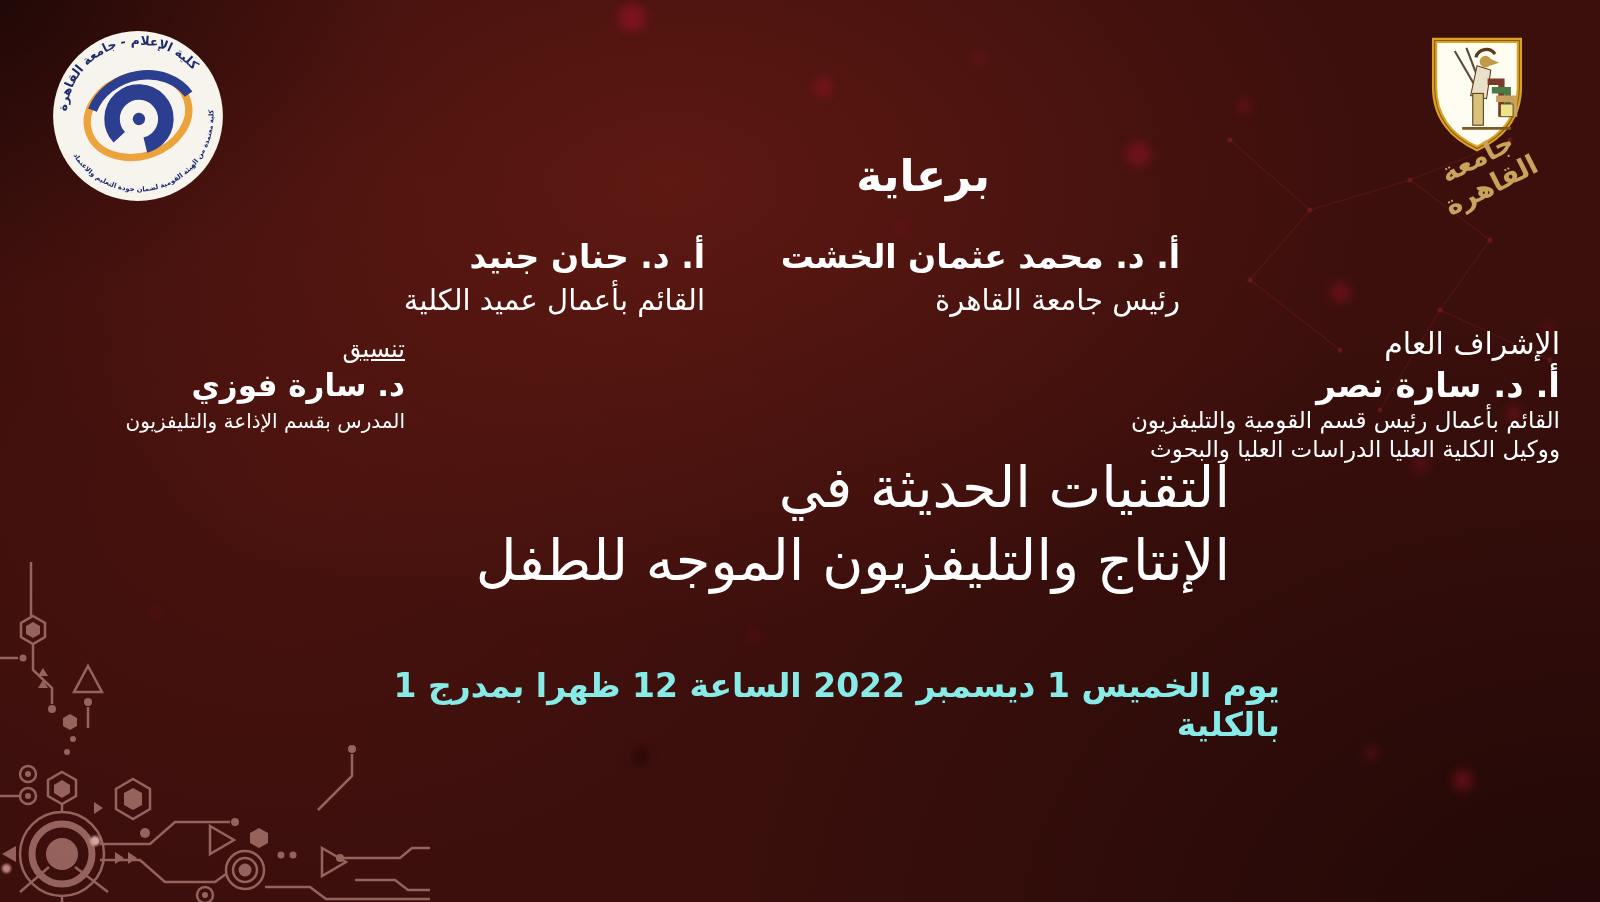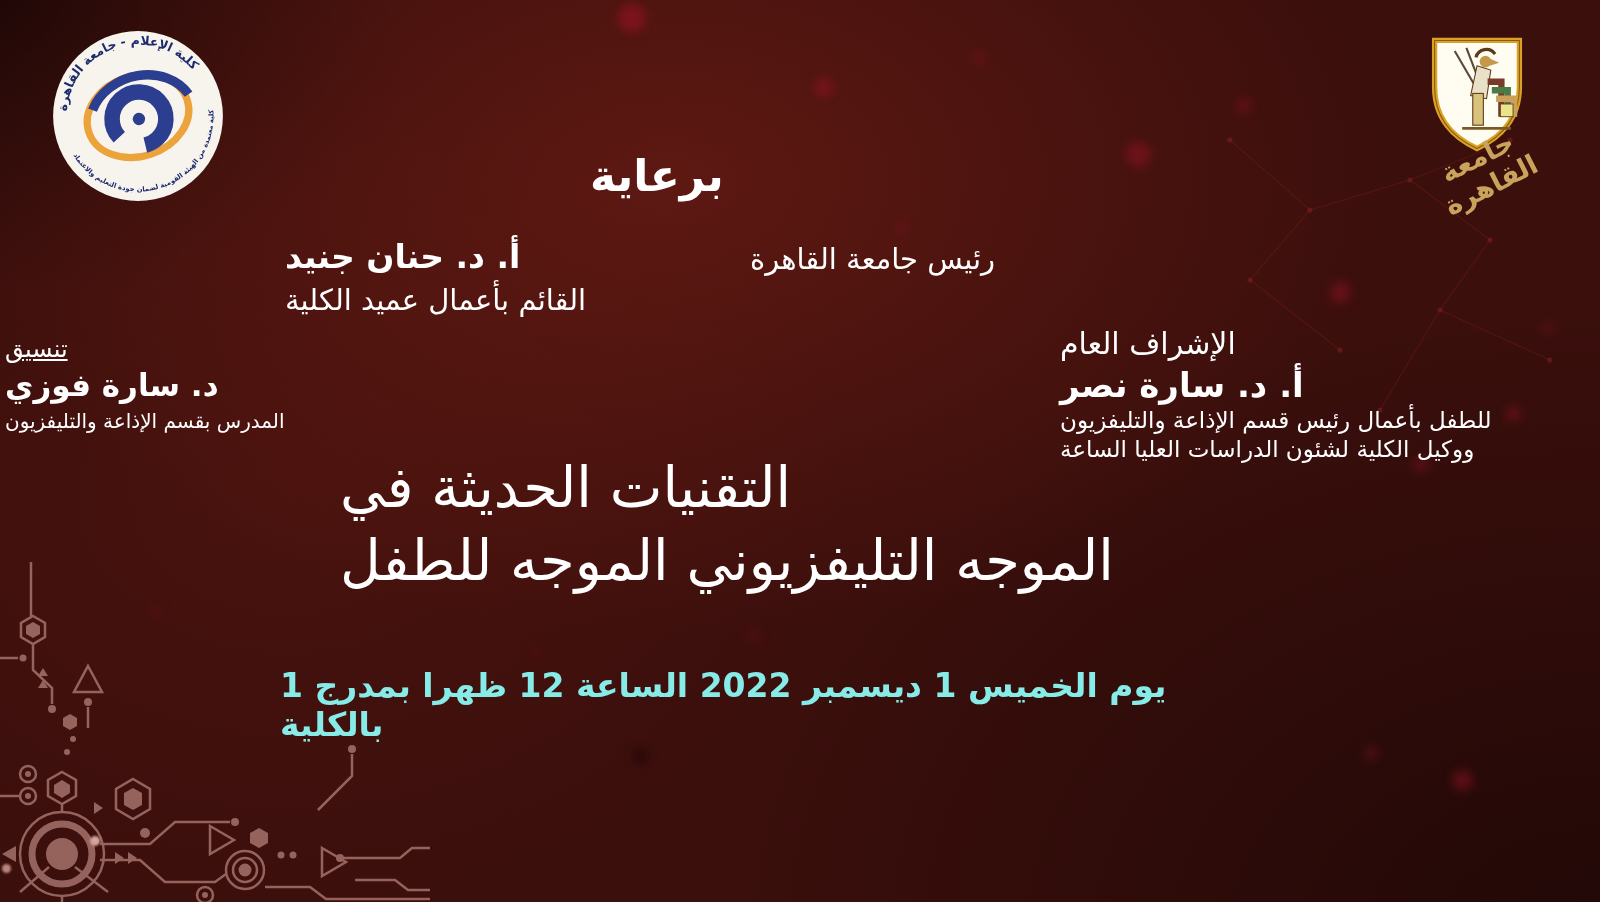--- a/index.html
+++ b/index.html
@@ -7,21 +7,21 @@
     position:relative;width:1600px;height:902px;overflow:hidden;
     font-family:"DejaVu Sans","Liberation Sans",sans-serif;
     color:#fff;
     background:
       radial-gradient(1100px 700px at 42% 20%, rgba(122,32,23,.55), rgba(0,0,0,0) 65%),
       radial-gradient(800px 600px at 18% 55%, rgba(98,25,18,.35), rgba(0,0,0,0) 70%),
       radial-gradient(1500px 1100px at 100% 105%, rgba(0,0,0,.45), rgba(0,0,0,0) 60%),
       radial-gradient(700px 500px at 0% 0%, rgba(0,0,0,.45), rgba(0,0,0,0) 60%),
       #3b0f0c;
   }
-  .txt{position:absolute;text-align:left;direction:rtl;}
+  .txt{position:absolute;text-align:right;direction:rtl;}
   .bokeh{position:absolute;border-radius:50%;filter:blur(5px);}
   .patronage{left:590px;top:150px;width:400px;font-size:44px;font-weight:bold;}
   .patron{top:236px;line-height:1.25;}
   .patron .name{font-size:33px;font-weight:bold;}
   .patron .role{font-size:29px;margin-top:5px;}
   .patron-right{left:750px;width:430px;}
   .patron-left{left:285px;width:420px;}
   .supervision{left:1060px;top:326px;width:500px;}
   .supervision .head{font-size:30px;line-height:1.2;}
   .supervision .name{font-size:34px;font-weight:bold;line-height:1.2;margin-top:3px;}
@@ -190,41 +190,42 @@
         <rect x="46" y="56" width="10" height="30" fill="#d9c27a" stroke="#5a3a1a" stroke-width="1"></rect>
         <line x1="36" y1="89" x2="82" y2="89" stroke="#7a5a20" stroke-width="2.5"></line>
       </g>
     </svg>
   </div>
   <div class="univ-caption">جامعة القاهرة</div>
 
   <div class="txt patronage">برعاية</div>
 
   <div class="txt patron patron-right">
+    <div class="name">أ. د. محمد عثمان الخشت</div>
     <div class="role">رئيس جامعة القاهرة</div>
   </div>
 
   <div class="txt patron patron-left">
     <div class="name">أ. د. حنان جنيد</div>
     <div class="role">القائم بأعمال عميد الكلية</div>
   </div>
 
   <div class="txt supervision">
     <div class="head">الإشراف العام</div>
     <div class="name">أ. د. سارة نصر</div>
-    <div class="small">للطفل بأعمال رئيس قسم الإذاعة والتليفزيون</div>
-    <div class="small">ووكيل الكلية لشئون الدراسات العليا الساعة</div>
+    <div class="small">القائم بأعمال رئيس قسم القومية والتليفزيون</div>
+    <div class="small">ووكيل الكلية العليا الدراسات العليا والبحوث</div>
   </div>
 
   <div class="txt coordination">
     <div class="head">تنسيق</div>
     <div class="name">د. سارة فوزي</div>
     <div class="small">المدرس بقسم الإذاعة والتليفزيون</div>
   </div>
 
   <div class="txt main-title">
     <div>التقنيات الحديثة في</div>
-    <div>الموجه التليفزيوني الموجه للطفل</div>
+    <div>الإنتاج والتليفزيون الموجه للطفل</div>
   </div>
 
   <div class="txt schedule">يوم الخميس 1 ديسمبر 2022 الساعة 12 ظهرا بمدرج 1 بالكلية</div>
 
 </div>
 
 </body></html>

